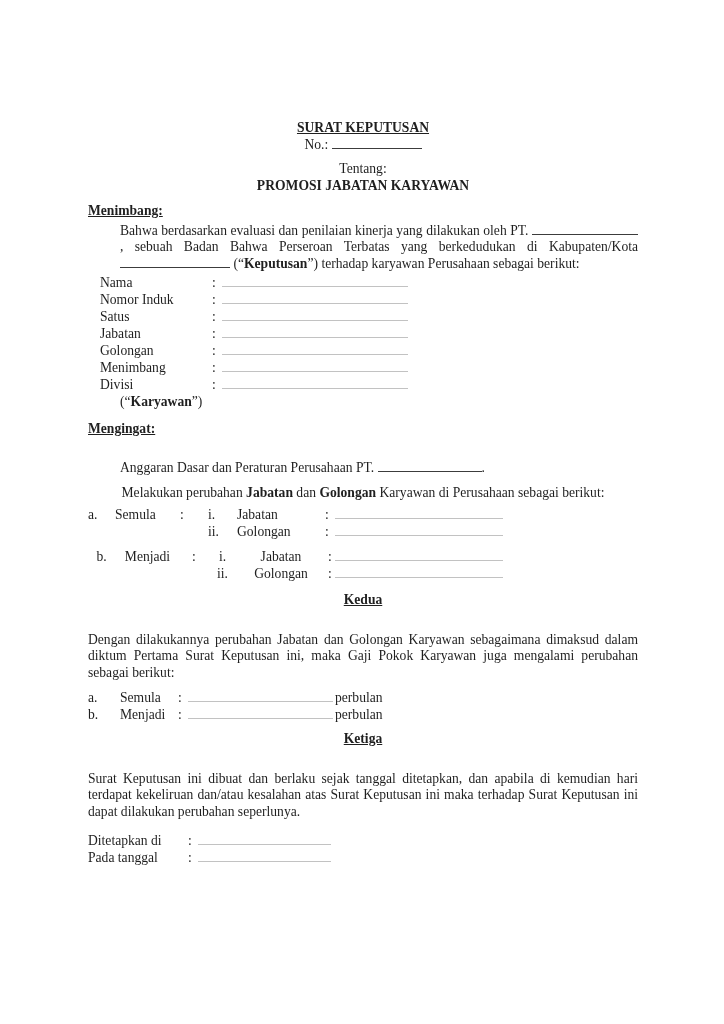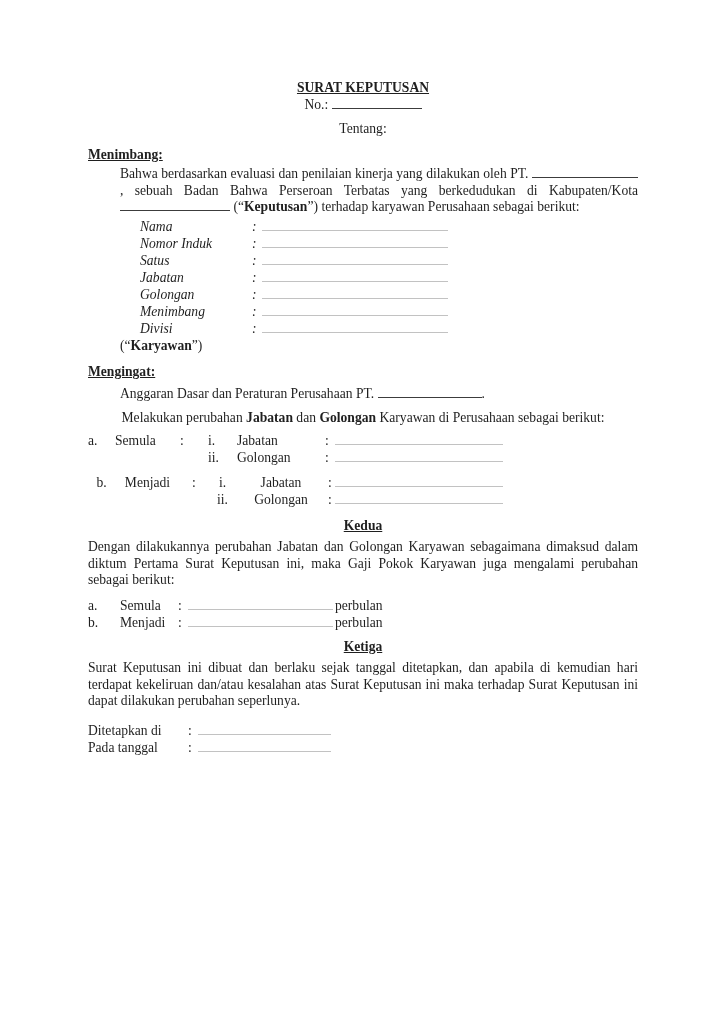--- a/index.html
+++ b/index.html
@@ -2,68 +2,69 @@
 <html><head>
 <meta charset="utf-8">
 <style>
   html,body { margin:0; padding:0; }
   body {
     width:724px; height:1024px; background:#ffffff; overflow:hidden;
     color:#1f1f1f;
     font-family:"Liberation Serif", serif;
     font-size:13.6px; line-height:16.5px;
   }
-  .content { padding:80px 86px 0 88px; }
+  .content { padding:120px 86px 0 88px; }
   .center { text-align:center; }
   .bold { font-weight:bold; }
   .hd { font-weight:bold; text-decoration:underline; }
   .just { text-align:justify; }
   .indent { margin-left:32px; }
   p, div.tline { margin:0; }
 
   
   .bl { display:inline-block; height:10px; vertical-align:baseline;
         border-bottom:1px solid #3c3c3c; }
   .w90{width:90px;} .w104{width:104px;} .w106{width:106px;}
   .w107{width:107px;} .w110{width:110px;}
 
   
   .frow, .prow, .srow, .crow { display:flex; align-items:baseline; height:17px; }
   .lineblank { height:0; border-bottom:1px solid #c2c2c2; margin-bottom:-2px; }
 
-  .frow { margin-left:52px;font-style:italic; }
+  .frow { margin-left:12px; }
   .f1 { width:112px; } .f2 { width:10px; }
   .frow .lineblank { width:186px; }
 
   .p1 { width:27px; } .p2 { width:65px; } .p3 { width:28px; }
   .p4 { width:29px; } .p5 { width:88px; } .p6 { width:10px; }
   .prow .lineblank { width:168px; }
 
   .s1 { width:32px; } .s2 { width:58px; } .s3 { width:10px; }
   .srow .lineblank { width:145px; }
   .s-suffix { margin-left:2px; }
 
   .c1l { width:100px; } .c2l { width:10px; }
   .crow .lineblank { width:133px; }
 
   .sig-line { width:246px; border-top:1.5px solid #2b2b2b; margin-left:-6px; }
 
   
-  .mt3{margin-top:3px;} .mt5{margin-top:5px;} .mt6{margin-top:6px;}
+  .mt3{margin-top:3px;} .mt5{margin-top:23px;} .mt6{margin-top:6px;}
   .mt7{margin-top:7px;} .mt8{margin-top:8px;text-align:center;} .mt9{margin-top:9px;}
   .mt10{margin-top:10px;} .mt13{margin-top:13px;} .mt72{margin-top:72px;}
 </style>
 </head>
 <body>
 
 <div class="content">
 
   <p class="center hd">SURAT KEPUTUSAN</p>
   <p class="center"><span>No.:</span> <span class="bl w90"></span></p>
   <p class="center mt8">Tentang:</p>
+  <p class="center bold">PROMOSI JABATAN KARYAWAN</p>
 
   <p class="hd mt9">Menimbang:</p>
   <p class="just indent mt3"><span>Bahwa berdasarkan evaluasi dan penilaian kinerja yang dilakukan oleh PT.</span> <span class="bl w106"></span><span>, sebuah Badan Bahwa Perseroan Terbatas yang berkedudukan di Kabupaten/Kota</span> <span class="bl w110"></span> <span>(“</span><b>Keputusan</b><span>”) terhadap karyawan Perusahaan sebagai berikut:</span></p>
 
   <div class="mt3">
     <div class="frow">
         <span class="f1">Nama</span>
         <span class="f2">:</span>
         <div class="lineblank"></div>
       </div>

